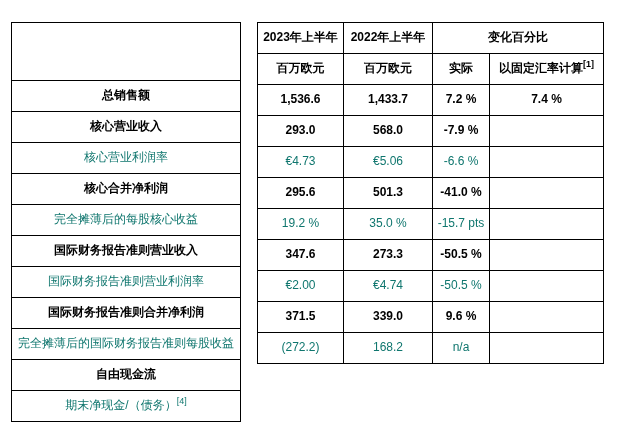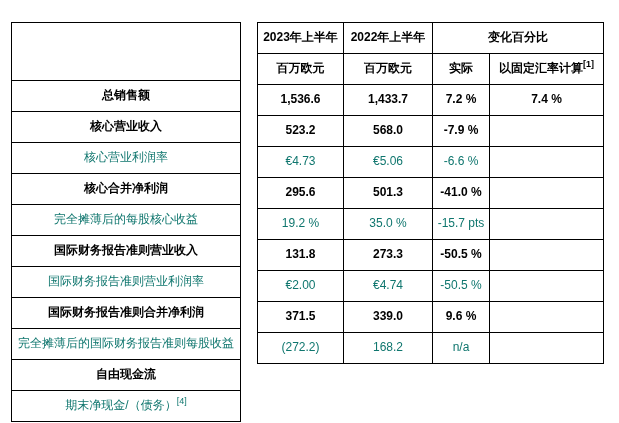--- a/index.html
+++ b/index.html
@@ -121,21 +121,21 @@
       <td>实际</td>
       <td><span>以固定汇率计算</span><sup>[1]</sup></td>
     </tr>
     <tr class="bold">
       <td>1,536.6</td>
       <td>1,433.7</td>
       <td>7.2 %</td>
       <td>7.4 %</td>
     </tr>
     <tr class="bold">
-      <td>523.2</td>
+      <td>293.0</td>
       <td>568.0</td>
       <td>-7.9 %</td>
       <td></td>
     </tr>
     <tr>
       <td>€4.73</td>
       <td>€5.06</td>
       <td>-6.6 %</td>
       <td></td>
     </tr>
@@ -145,21 +145,21 @@
       <td>-41.0 %</td>
       <td></td>
     </tr>
     <tr>
       <td>19.2 %</td>
       <td>35.0 %</td>
       <td>-15.7 pts</td>
       <td></td>
     </tr>
     <tr class="bold">
-      <td>131.8</td>
+      <td>347.6</td>
       <td>273.3</td>
       <td>-50.5 %</td>
       <td></td>
     </tr>
     <tr>
       <td>€2.00</td>
       <td>€4.74</td>
       <td>-50.5 %</td>
       <td></td>
     </tr>

